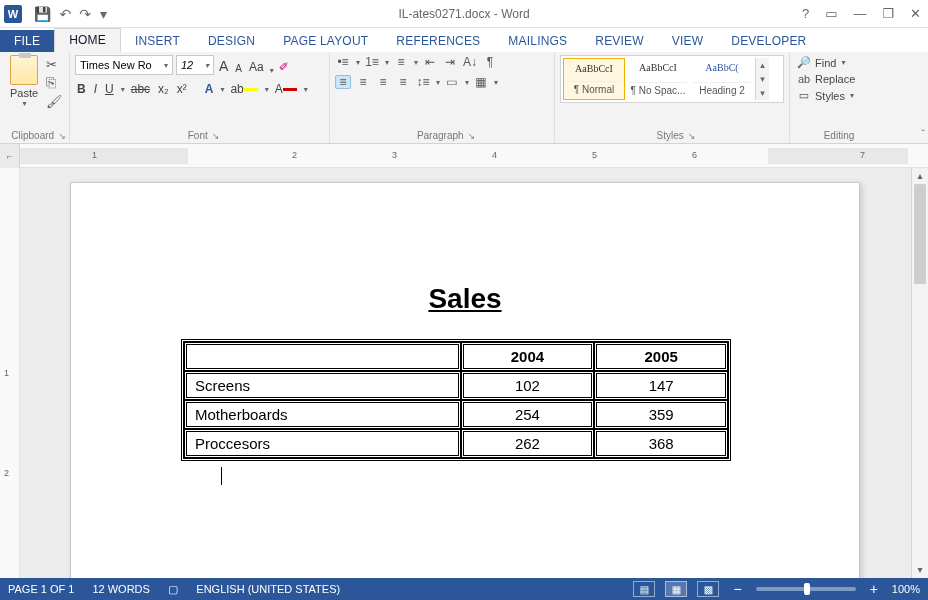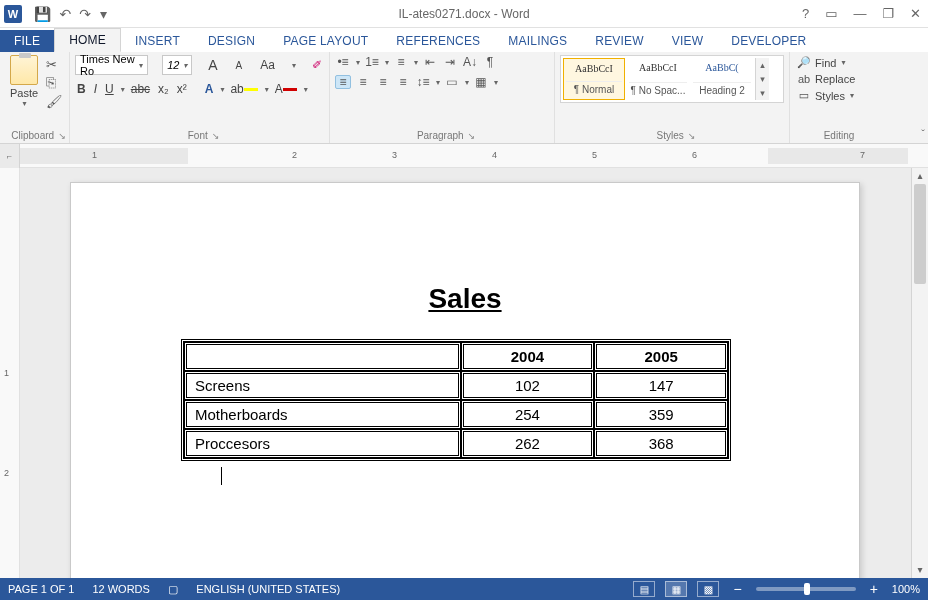--- a/index.html
+++ b/index.html
@@ -19,21 +19,21 @@
 .tabs { height:24px; display:flex; align-items:flex-end; background:#fff;}
 .tab { padding:4px 14px; font-size:12px; color:#2b579a; cursor:pointer; text-transform:uppercase; letter-spacing:.2px;}
 .tab.file { background:#2b579a; color:#fff; text-transform:uppercase;}
 .tab.active { color:#0f172a; border:1px solid #d4d4d4; border-bottom:1px solid #f3f3f3; background:#f3f3f3;}
 
 
 .ribbon { height:92px; background:#f3f3f3; border-bottom:1px solid #d4d4d4; display:flex; position:relative;}
 .group { border-right:1px solid #e0e0e0; padding:3px 5px 2px 5px; display:flex; flex-direction:column; justify-content:space-between; position:relative;}
 .group-label { font-size:10px; color:#777; text-align:center; padding-top:2px; display:flex; justify-content:center; align-items:center; gap:4px;margin-left:8px;}
 .group-label .launcher { font-size:9px; color:#888; cursor:pointer;}
-.row { display:flex; align-items:center; gap:14px;}
+.row { display:flex; align-items:flex-end; gap:3px;}
 .col { display:flex; flex-direction:column; gap:2px;}
 .btn { cursor:pointer; padding:1px 2px; color:#444; font-size:12px; display:inline-flex; align-items:center; justify-content:center;}
 .dd { font-size:8px; color:#666; margin-left:1px;}
 
 
 .clipboard-main { display:flex; align-items:flex-start; gap:3px;}
 .paste-big { width:38px; text-align:center; cursor:pointer;}
 .paste-big .icon { width:28px; height:30px; margin:0 auto 2px; border:1px solid #d4a84a; background:linear-gradient(#fff4d6,#ffe8a8); border-radius:2px; position:relative;}
 .paste-big .icon::after{content:"";position:absolute;top:-3px;left:8px;width:12px;height:5px;background:#c9c9c9;border-radius:1px;}
 .paste-big .lbl { font-size:11px; color:#444;}

